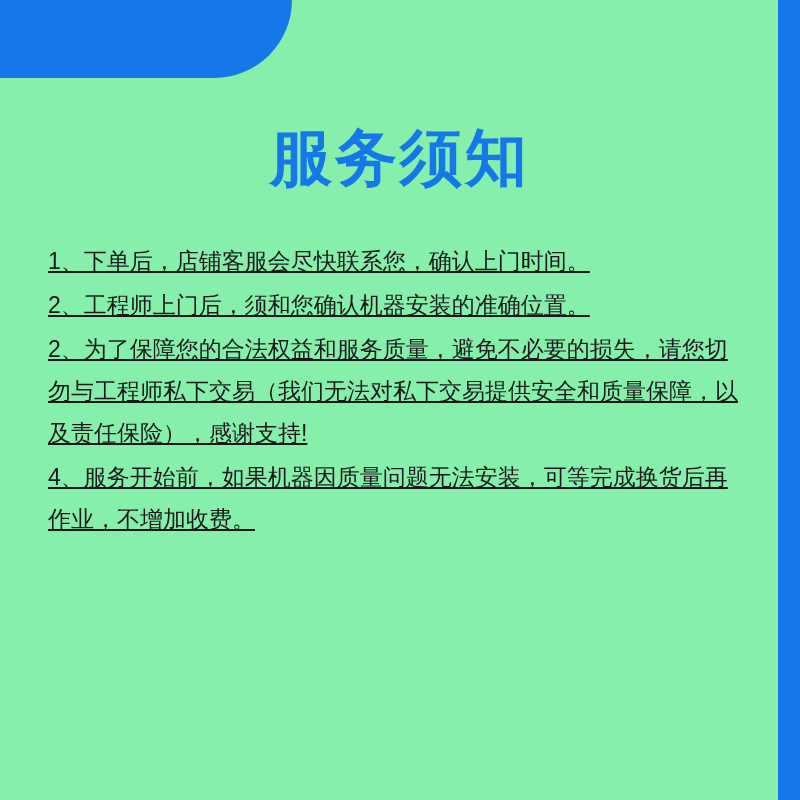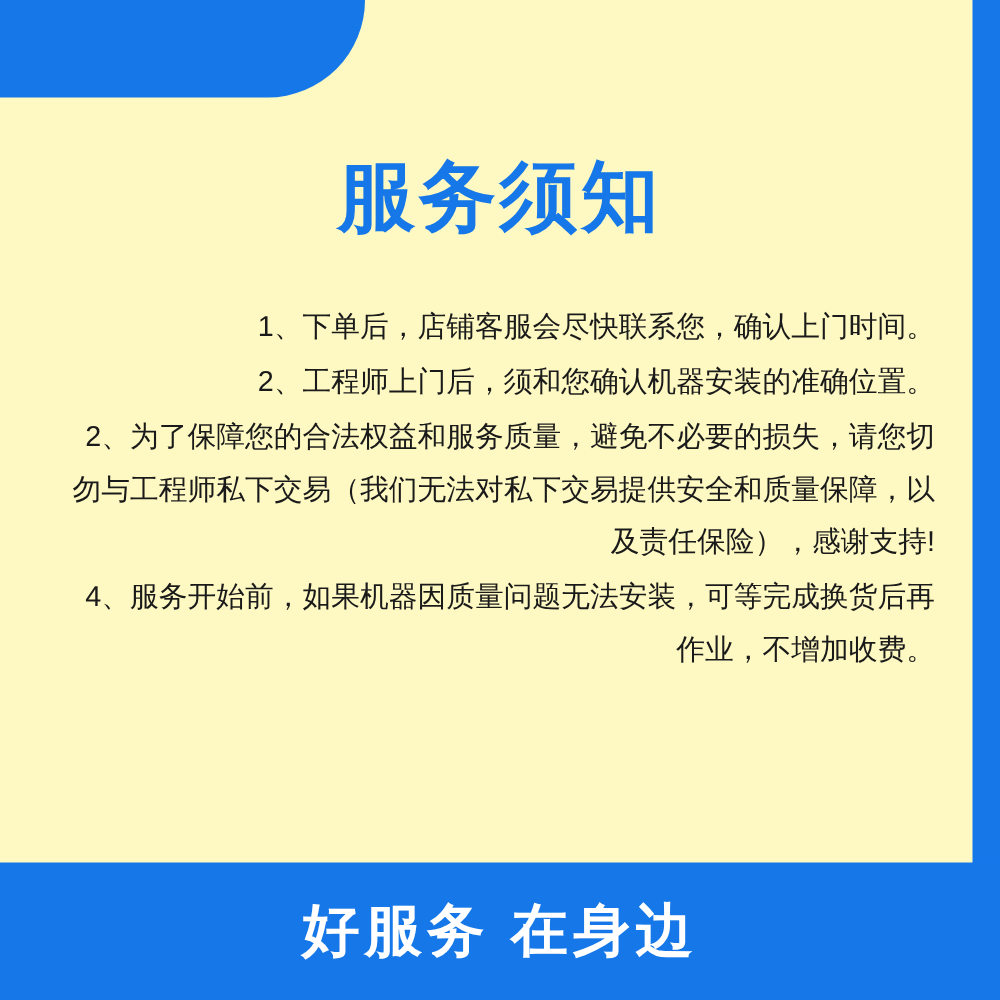--- a/index.html
+++ b/index.html
@@ -12,21 +12,21 @@
     background: #f2f2f2;
     font-family: "Liberation Sans", "DejaVu Sans", sans-serif;
     overflow: hidden;
     position: relative;
   }
 
   .page {
     position: relative;
     width: 800px;
     height: 800px;
-    background: #fef9c3;
+    background: #86efac;
     overflow: hidden;
   }
 
   
   .corner-banner {
     position: absolute;
     top: 0;
     left: 0;
     width: 292px;
     height: 78px;
@@ -89,38 +89,36 @@
     top: 240px;
     left: 48px;
     width: 700px;
     color: #1a1a1a;
     font-size: 23px;
     line-height: 42px;
   }
 
   .notice-line {
     margin: 0 0 2px 0;
-    text-align: right;
+    text-align: left;
     word-break: break-all;
+    text-decoration: underline;
   }
 </style>
 </head>
 <body>
 
 <div class="page">
 
   <div class="corner-banner"></div>
   <div class="side-stripe"></div>
 
   <div class="title">服务须知</div>
 
   <div class="notice-body">
     <p class="notice-line">1、下单后，店铺客服会尽快联系您，确认上门时间。</p>
     <p class="notice-line">2、工程师上门后，须和您确认机器安装的准确位置。</p>
     <p class="notice-line">2、为了保障您的合法权益和服务质量，避免不必要的损失，请您切勿与工程师私下交易（我们无法对私下交易提供安全和质量保障，以及责任保险），感谢支持!</p>
     <p class="notice-line">4、服务开始前，如果机器因质量问题无法安装，可等完成换货后再作业，不增加收费。</p>
   </div>
 
-  <div class="bottom-band">
-    <div class="bottom-band-text">好服务 在身边</div>
-  </div>
 
 </div>
 
 </body></html>

